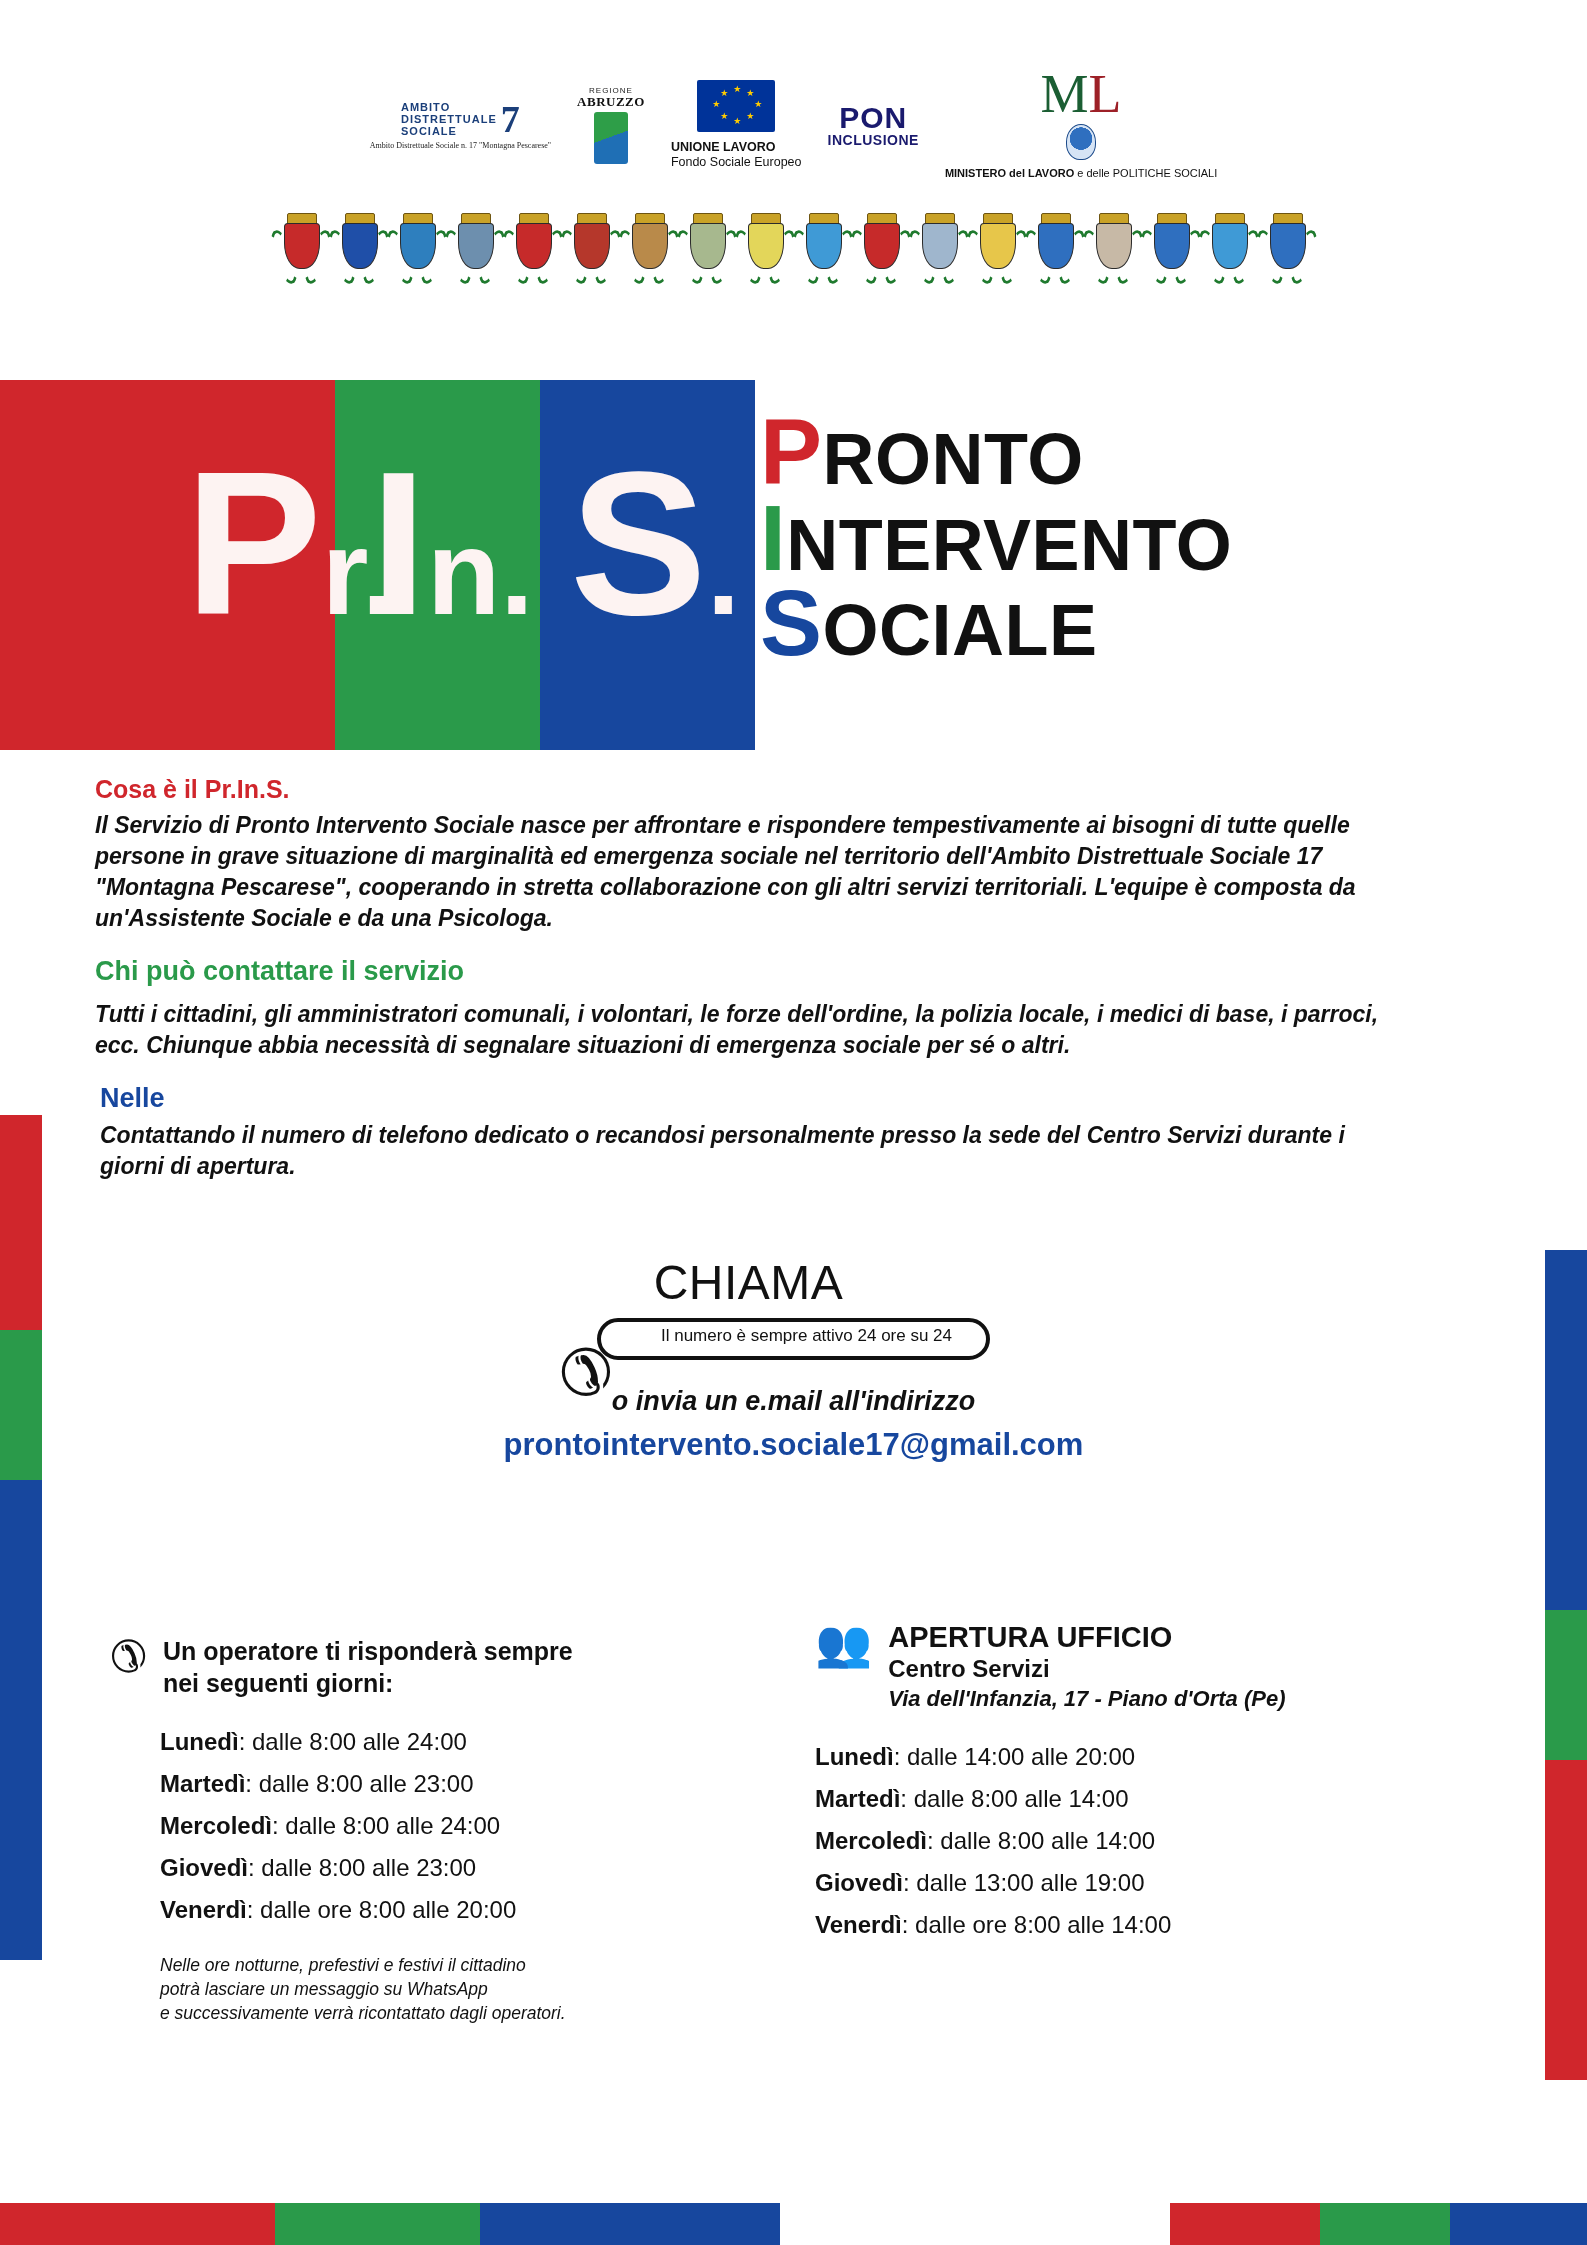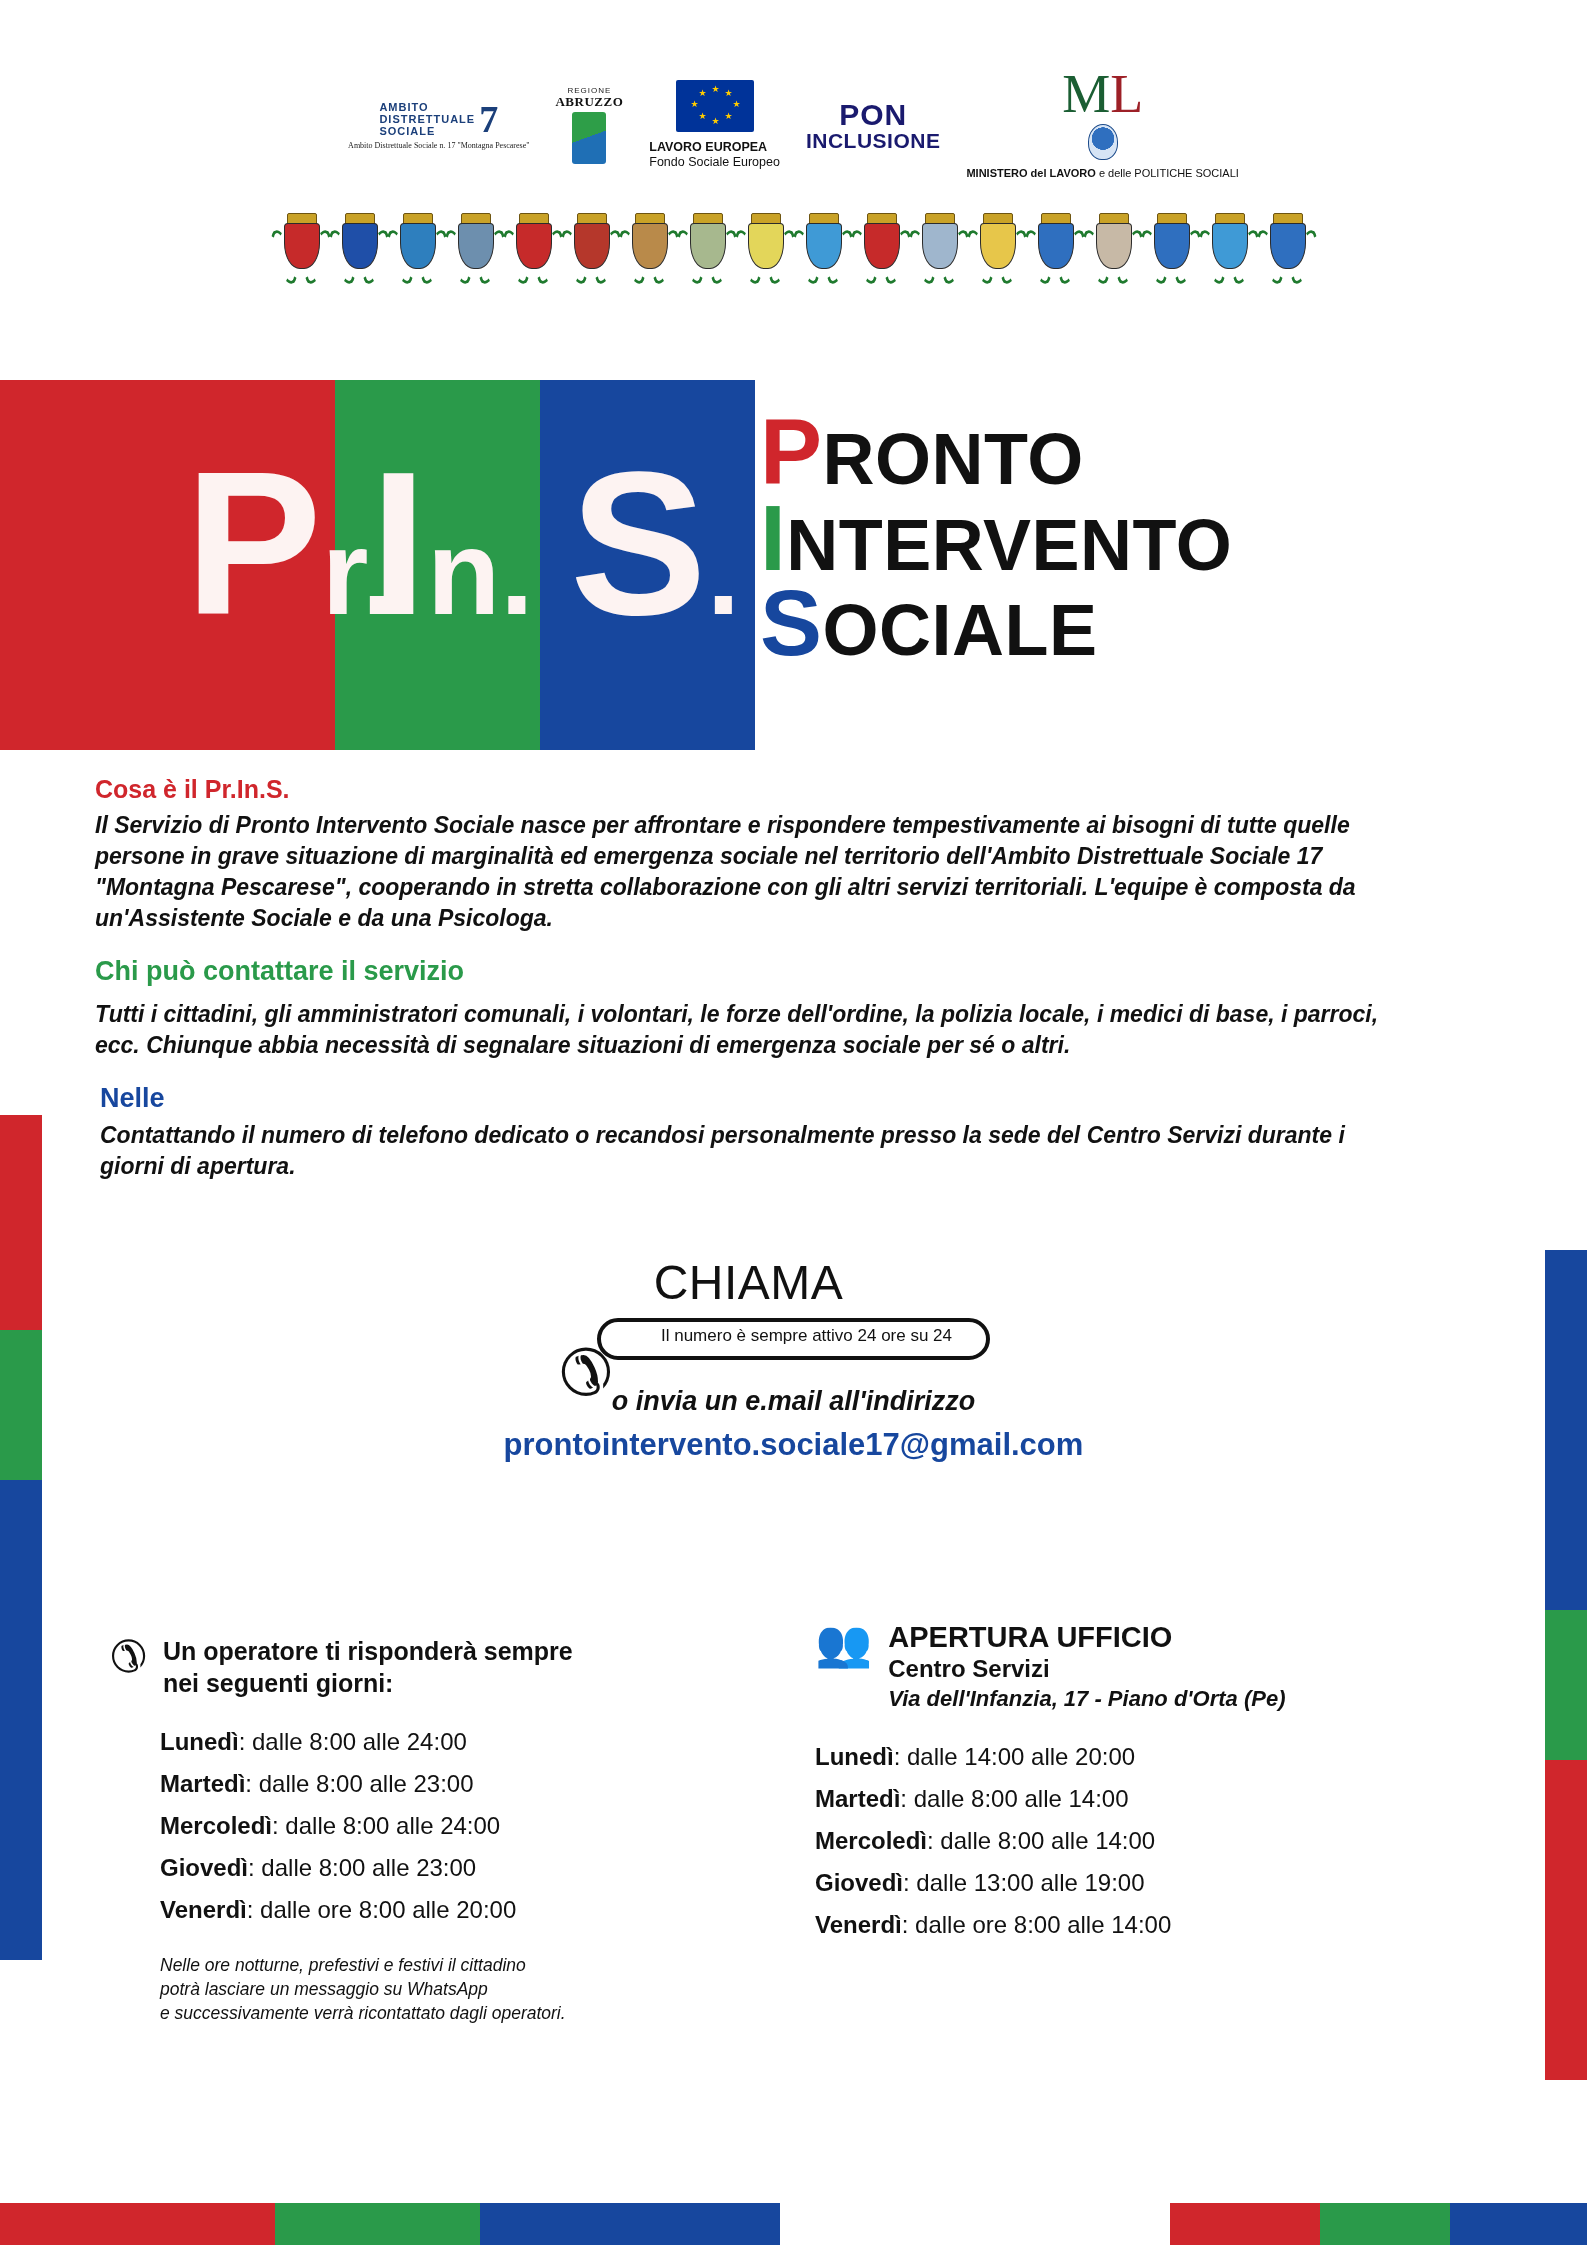--- a/index.html
+++ b/index.html
@@ -61,21 +61,21 @@
     width: 78px; height: 52px; background: #003399; position: relative; border-radius: 2px;
   }
   .eu-star {
     position: absolute; color: #ffcc00; font-size: 9px; line-height: 9px;
   }
   .eu-caption { font-size: 12.5px; color: #111; line-height: 15px; }
   .eu-caption b { display: block; font-weight: bold; }
 
   .pon-logo { text-align: center; line-height: 1; }
   .pon-word { font-size: 30px; font-weight: bold; color: #1a1a6e; letter-spacing: 1px; }
-  .pon-sub { font-size: 21px; font-weight: bold; color: #1a1a6e; letter-spacing: 0.5px; }
+  .pon-sub { font-size: 14px; font-weight: bold; color: #1a1a6e; letter-spacing: 0.5px; }
 
   .min-logo { display: flex; align-items: center; gap: 7px; }
   .min-m {
     font-family: "Liberation Serif", serif; font-size: 54px; color: #1b5e33; line-height: 46px;
     font-weight: normal;
   }
   .min-m .l { color: #9d2027; }
   .min-emblem {
     width: 28px; height: 34px;
     background: radial-gradient(circle at 50% 40%, #2f6fbf 0 45%, #d6e4f5 46% 100%);
@@ -242,21 +242,21 @@
       <span class="eu-star" style="left:36px;top:5px;">★</span>
       <span class="eu-star" style="left:49px;top:9px;">★</span>
       <span class="eu-star" style="left:57px;top:20px;">★</span>
       <span class="eu-star" style="left:49px;top:32px;">★</span>
       <span class="eu-star" style="left:36px;top:37px;">★</span>
       <span class="eu-star" style="left:23px;top:32px;">★</span>
       <span class="eu-star" style="left:15px;top:20px;">★</span>
       <span class="eu-star" style="left:23px;top:9px;">★</span>
     </div>
     <div class="eu-caption">
-      <b>LAVORO EUROPEA</b>
+      <b>UNIONE LAVORO</b>
       <span>Fondo Sociale Europeo</span>
     </div>
   </div>
 
   <div class="logo-block pon-logo">
     <div class="pon-word">PON</div>
     <div class="pon-sub">INCLUSIONE</div>
   </div>
 
   <div class="logo-block min-logo">

